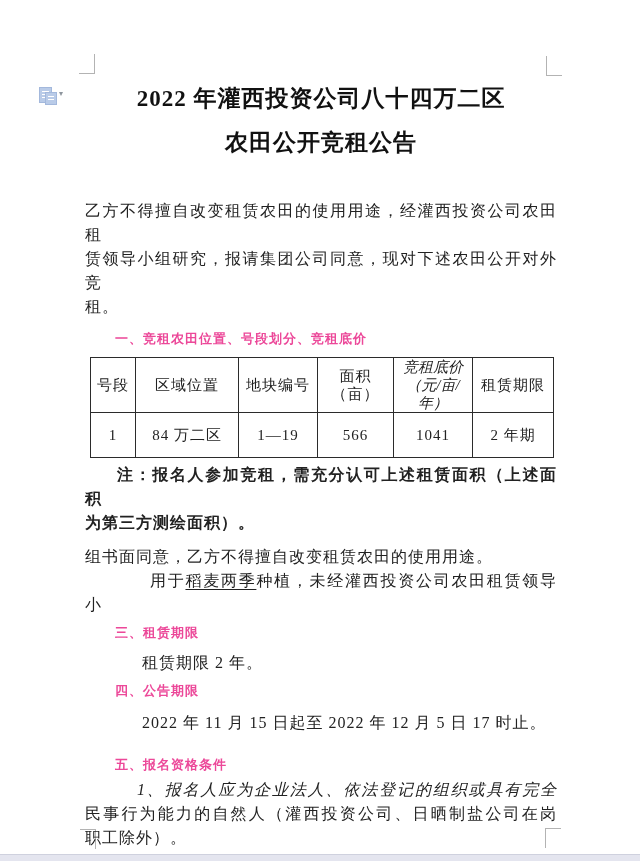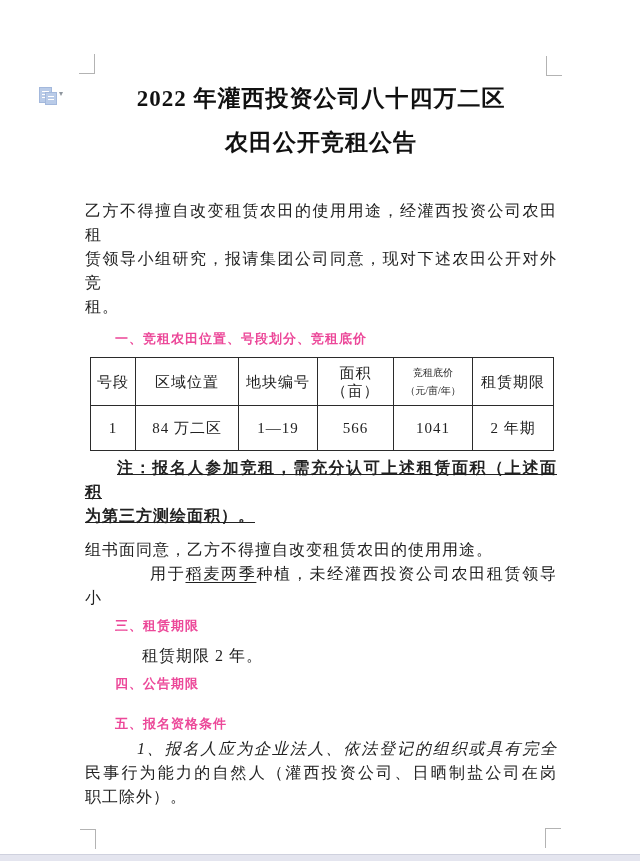--- a/index.html
+++ b/index.html
@@ -24,36 +24,36 @@
   .sheet .l1{top:3px;} .sheet .l2{top:6px;} .sheet .l3{top:9px;}
   .caret{position:absolute;left:20px;top:2px;font-size:8px;color:#8e959d;
          font-family:"DejaVu Sans","Liberation Sans",sans-serif;}
   
   .content{position:absolute;left:85px;width:472px;top:0;}
   .title-line{text-align:center;font-weight:bold;font-size:23px;line-height:30px;letter-spacing:1px;color:#111;}
   .t1{margin-top:84px;} .t2{margin-top:14px;}
   .bline{font-size:16px;line-height:24px;letter-spacing:1px;text-align:justify;text-align-last:justify;}
   .bline.last{text-align-last:left;}
   .ind2{text-indent:32px;} .ind3{text-indent:52px;font-style:italic;} .ind35{text-indent:57px;} .ind4{text-indent:65px;}
-  .bold{font-weight:bold;text-decoration:underline;}
+  .bold{font-weight:bold;}
   .heading{font-weight:bold;font-size:13px;line-height:20px;letter-spacing:1px;text-indent:30px;color:#ec4899;}
   .h1{margin-top:10px;} .h2{margin-top:9px;} .h3{margin-top:6px;}
   .h4{margin-top:6px;} .h5{margin-top:20px;}
   .intro{margin-top:41px;}
   .note{margin-top:5px;}
   .sec2p{margin-top:10px;} .sec3p{margin-top:8px;} .sec4p{margin-top:10px;} .sec5p{margin-top:3px;}
   .u{text-decoration:underline;text-underline-offset:3px;}
   
   table.rent{border-collapse:collapse;table-layout:fixed;margin:8px 0 0 5px;width:463px;}
   table.rent th,table.rent td{
     border:1px solid #2b2b2b;text-align:center;vertical-align:middle;
     font-weight:normal;font-size:15px;letter-spacing:1px;padding:0;
   }
   table.rent th{height:47px;white-space:pre-line;line-height:18px;}
-  table.rent th.small{font-size:10px;letter-spacing:0;}
+  table.rent th.small{font-size:15px;letter-spacing:0;font-style:italic;}
   table.rent td{height:44px;}
 </style>
 </head>
 <body>
 
 <div class="crop tl"></div>
 <div class="crop tr"></div>
 <div class="crop bl"></div>
 <div class="crop br"></div>
 
@@ -120,20 +120,21 @@
 
   <div class="sec2p">
     <div class="bline last">组书面同意，乙方不得擅自改变租赁农田的使用用途。</div>
     <div class="bline ind4"><span>用于</span><span class="u">稻麦两季</span><span>种植，未经灌西投资公司农田租赁领导小</span></div>
   </div>
 
   <div class="heading h3">三、租赁期限</div>
   <div class="sec3p bline last ind35">租赁期限 2 年。</div>
 
   <div class="heading h4">四、公告期限</div>
+  <div class="sec4p bline last ind35">2022 年 11 月 15 日起至 2022 年 12 月 5 日 17 时止。</div>
 
   <div class="heading h5">五、报名资格条件</div>
   <div class="sec5p">
     <div class="bline ind3">1、报名人应为企业法人、依法登记的组织或具有完全</div>
     <div class="bline">民事行为能力的自然人（灌西投资公司、日晒制盐公司在岗</div>
     <div class="bline last">职工除外）。</div>
   </div>
 
 </div>
 

